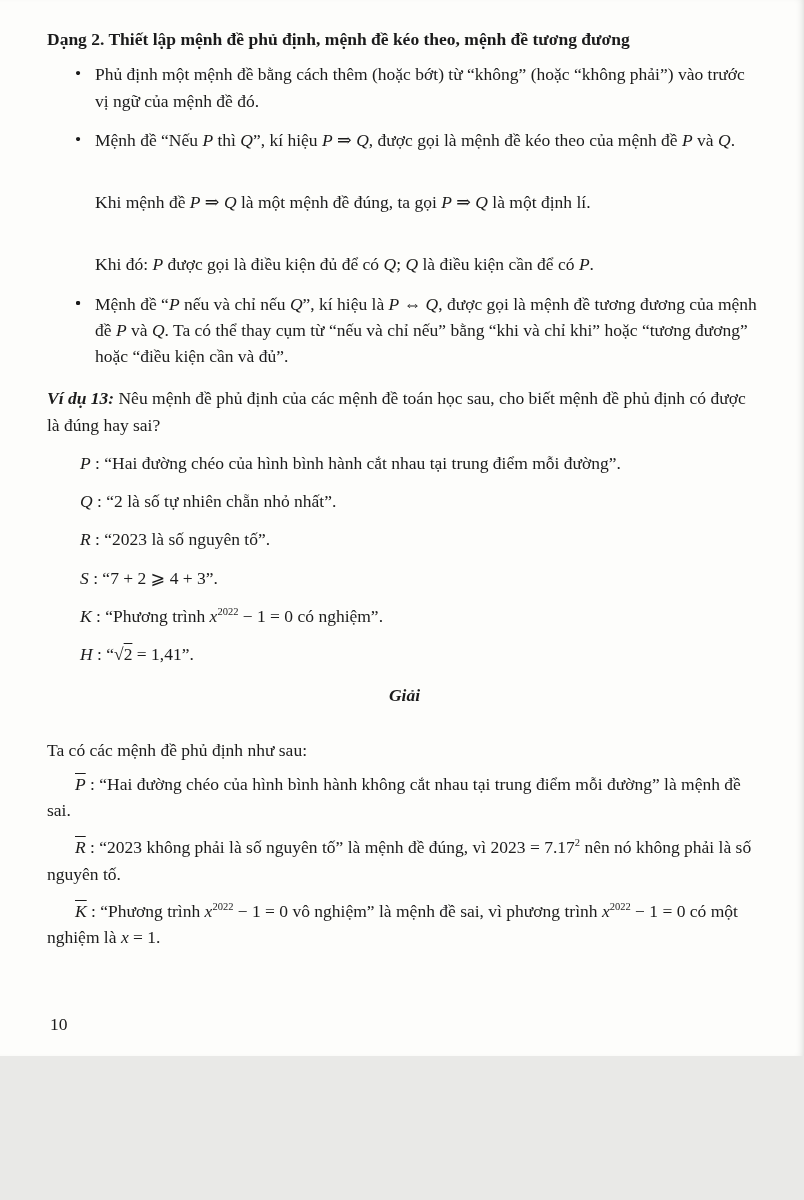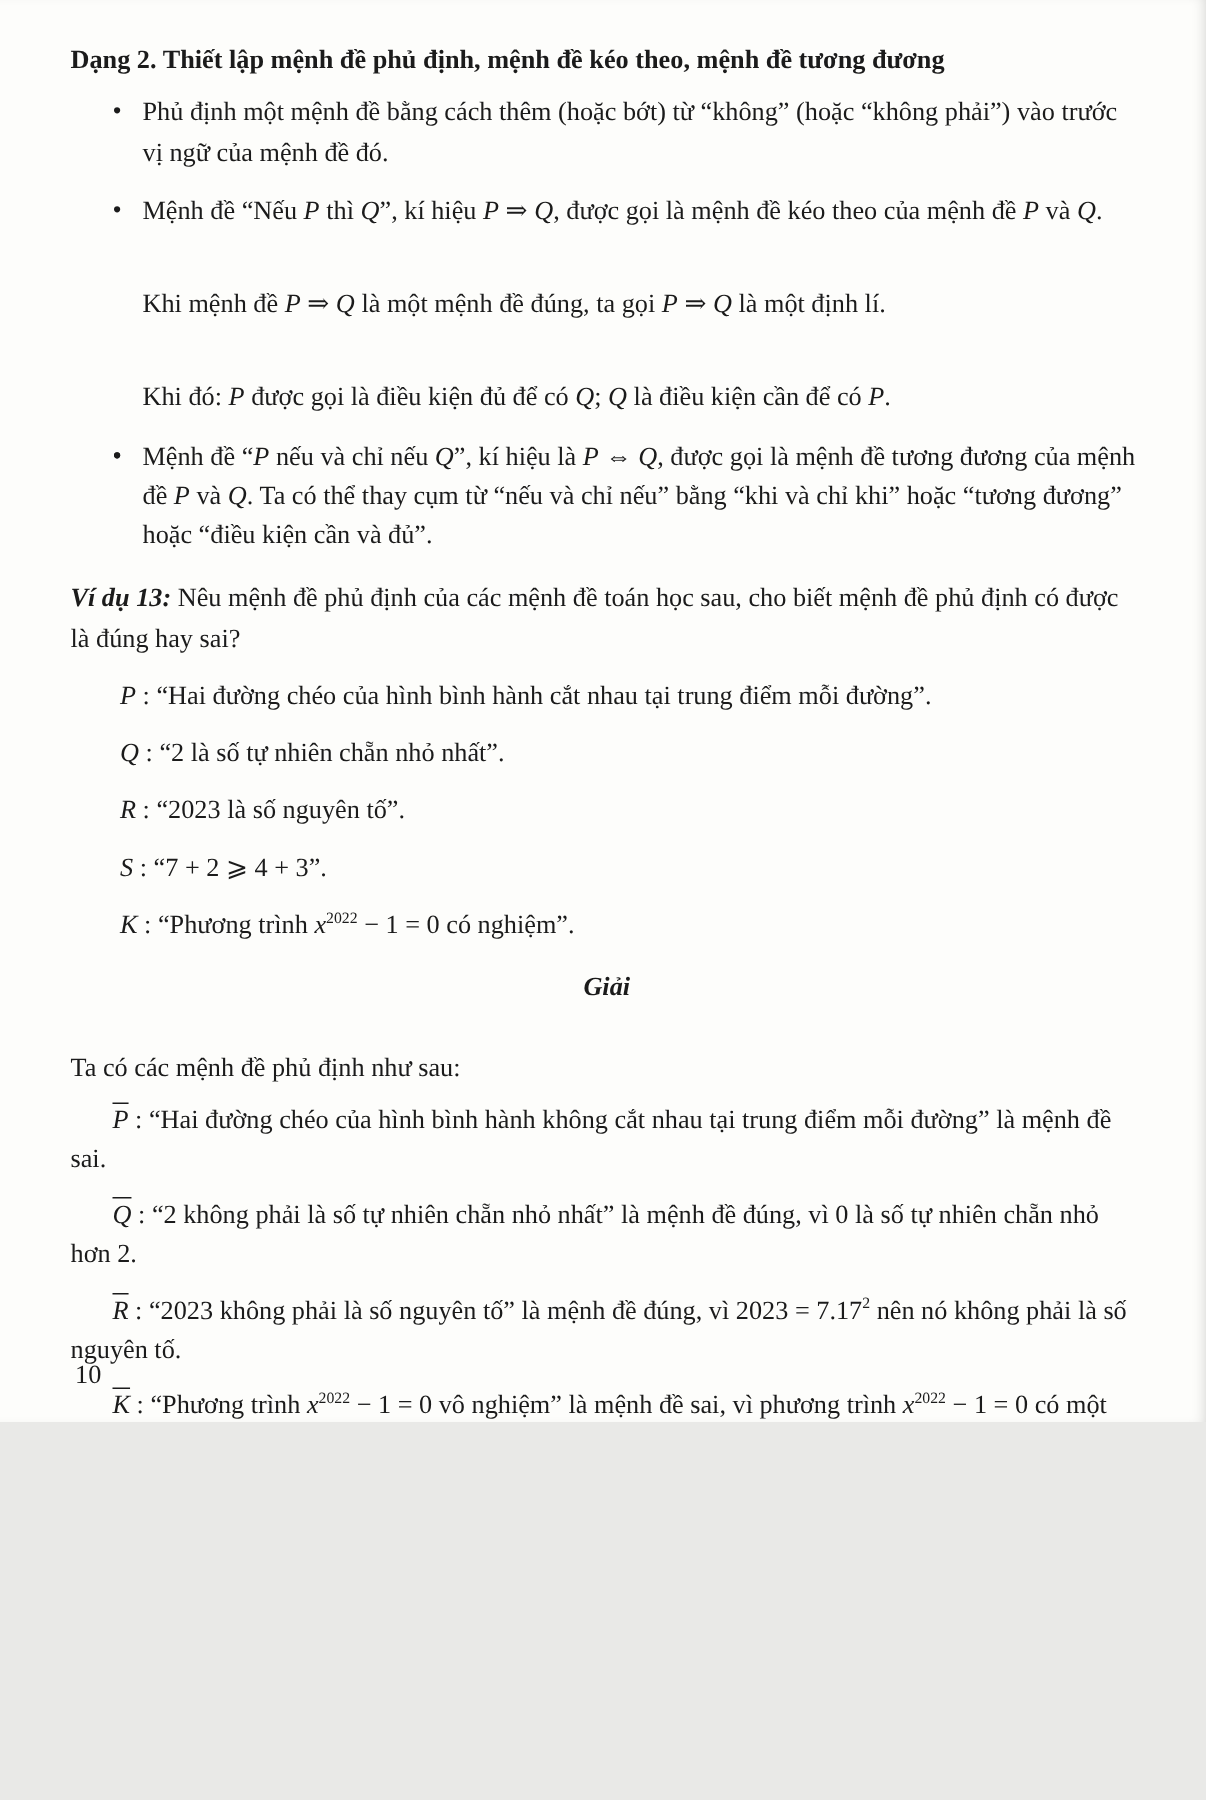--- a/index.html
+++ b/index.html
@@ -4,21 +4,21 @@
 <style>
   * { box-sizing: border-box; }
   html, body { margin: 0; padding: 0; }
   body {
     width: 804px; height: 1200px;
     background: #e9e9e7;
     font-family: "Liberation Serif", "DejaVu Serif", serif;
   }
   .page {
     position: relative;
-    width: 804px; height: 948px;
+    width: 804px; height: 1056px;
     background: #fdfdfb;
     padding: 26px 42px 0 47px;
     overflow: hidden;
     font-size: 17.5px;
     line-height: 1.5;
     color: #1b1b1b;
     box-shadow: inset -6px 0 10px -7px rgba(0,0,0,.22);
   }
   .heading { font-weight: bold; margin: 0 0 9px; }
   .method-label { font-style: italic; margin: 0 0 12px; }
@@ -78,28 +78,28 @@
     <span class="s-b">Ví dụ 13:</span>
     <span>Nêu mệnh đề phủ định của các mệnh đề toán học sau, cho biết mệnh đề phủ định có được là đúng hay sai?</span>
   </div>
 
   <div class="props">
     <div class="prop"><span class="s-m">P</span><span> : “Hai đường chéo của hình bình hành cắt nhau tại trung điểm mỗi đường”.</span></div>
     <div class="prop"><span class="s-m">Q</span><span> : “2 là số tự nhiên chẵn nhỏ nhất”.</span></div>
     <div class="prop"><span class="s-m">R</span><span> : “2023 là số nguyên tố”.</span></div>
     <div class="prop"><span class="s-m">S</span><span> : “7 + 2 ⩾ 4 + 3”.</span></div>
     <div class="prop"><span class="s-m">K</span><span> : “Phương trình </span><span class="s-m">x</span><span class="s-sup">2022</span><span> − 1 = 0 có nghiệm”.</span></div>
+    <div class="prop"><span class="s-m">H</span><span> : “</span><span>√</span><span class="s-over">2</span><span> = 1,41”.</span></div>
   </div>
 
   <div class="giai">Giải</div>
 
   <div class="intro">Ta có các mệnh đề phủ định như sau:</div>
 
   <div class="sols">
     <div class="sol"><span class="s-m s-over">P</span><span> : “Hai đường chéo của hình bình hành không cắt nhau tại trung điểm mỗi đường” là mệnh đề sai.</span></div>
-    <div class="sol"><span class="s-m s-over">Q</span><span> : “2 không phải là số tự nhiên chẵn nhỏ nhất” là mệnh đề đúng, vì 0 là số tự nhiên chẵn nhỏ hơn 2.</span></div>
     <div class="sol"><span class="s-m s-over">R</span><span> : “2023 không phải là số nguyên tố” là mệnh đề đúng, vì 2023 = 7.17</span><span class="s-sup">2</span><span> nên nó không phải là số nguyên tố.</span></div>
     <div class="sol"><span class="s-m s-over">K</span><span> : “Phương trình </span><span class="s-m">x</span><span class="s-sup">2022</span><span> − 1 = 0 vô nghiệm” là mệnh đề sai, vì phương trình </span><span class="s-m">x</span><span class="s-sup">2022</span><span> − 1 = 0 có một nghiệm là </span><span class="s-m">x</span><span> = 1.</span></div>
   </div>
 
   <div class="page-number">10</div>
 
 </div>
 
 </body></html>

